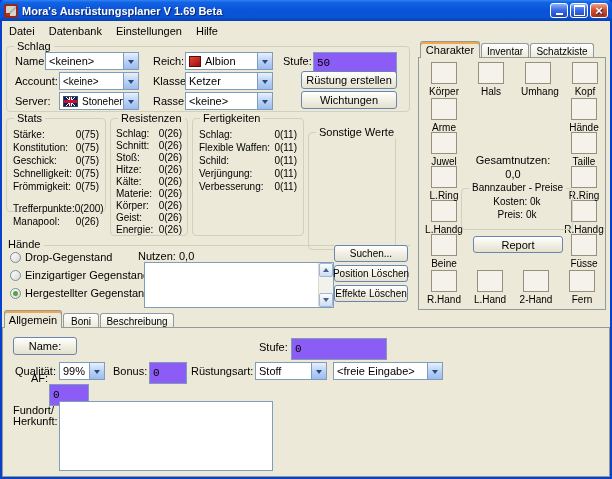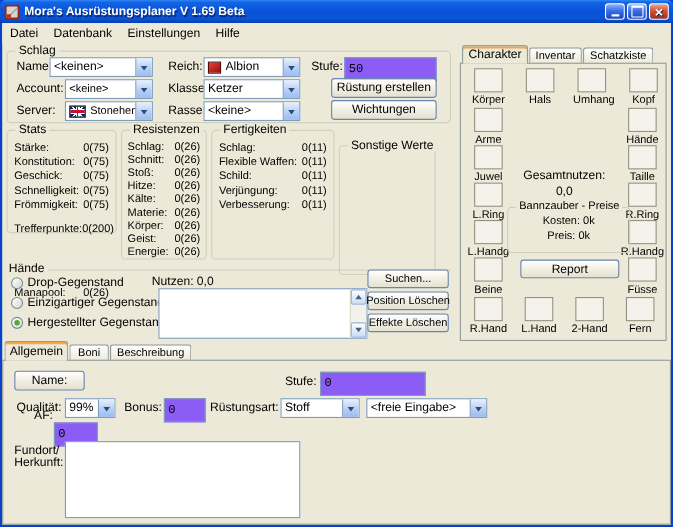--- a/index.html
+++ b/index.html
@@ -184,21 +184,21 @@
         </div>
       <div class="kv" style="height:13px;">
           <span>Schnelligkeit:</span>
           <span>0(75)</span>
         </div>
       <div class="kv" style="height:13px;">
           <span>Frömmigkeit:</span>
           <span>0(75)</span>
         </div>
     </div>
-    <div class="rows" style="left:6px;top:84px;right:6px;gap:45px;">
+    <div class="rows" style="left:6px;top:84px;right:6px;">
       <div class="kv" style="height:13px;">
           <span>Trefferpunkte:</span>
           <span>0(200)</span>
         </div>
       <div class="kv" style="height:13px;">
           <span>Manapool:</span>
           <span>0(26)</span>
         </div>
     </div>
   </div>

